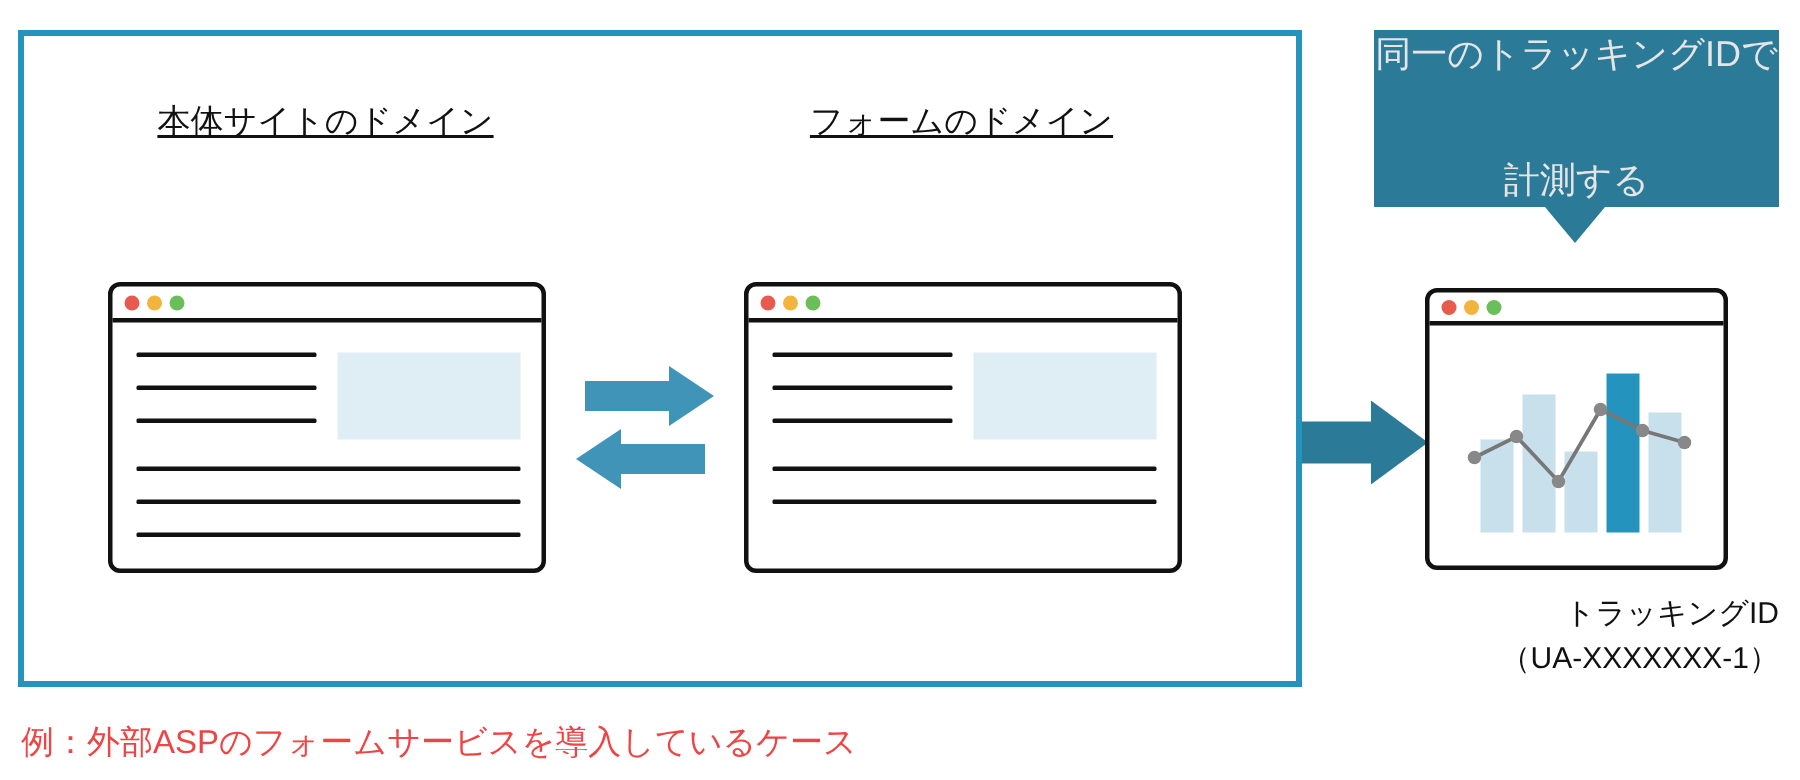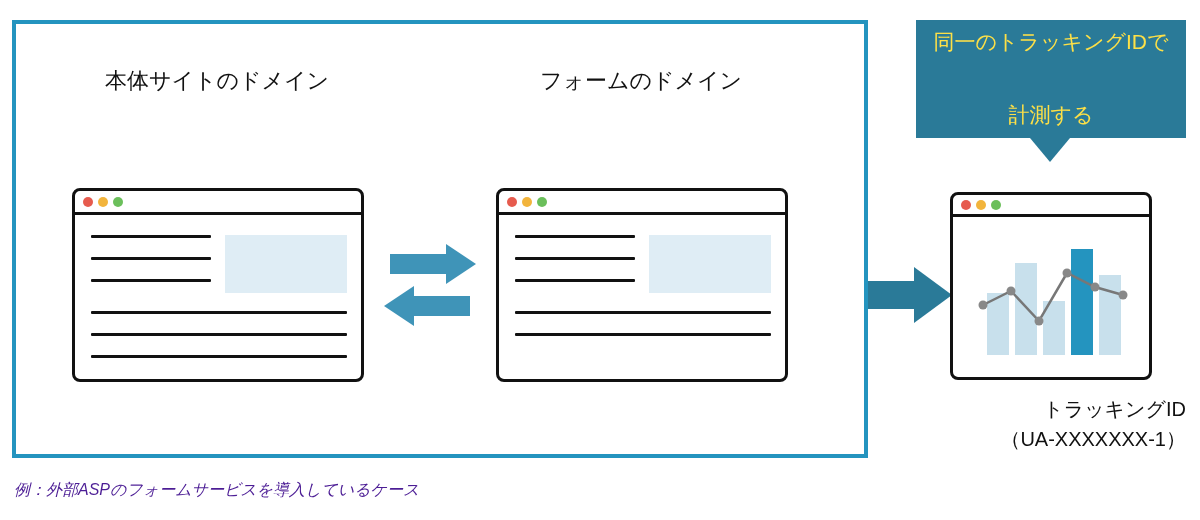--- a/index.html
+++ b/index.html
@@ -7,21 +7,21 @@
 
     .outer-box {
       position: absolute;
       left: 12px;
       top: 20px;
       width: 856px;
       height: 438px;
       border: 4px solid #2494bf;
     }
 
-    .site-label { position: absolute; font-size: 22px; color: #111; text-align: center; line-height: 1.7; }
+    .site-label { position: absolute; font-size: 22px; color: #111; text-align: center; line-height: 1.7; text-decoration: underline; }
     .main-label { left: 36px; top: 62px; width: 362px; }
     .form-label { left: 460px; top: 62px; width: 362px; }
 
     .browser {
       position: absolute;
       width: 292px;
       height: 194px;
       border: 3px solid #111;
       border-radius: 8px;
       background: #fff;
@@ -42,23 +42,23 @@
 
     .big-arrow { position: absolute; left: 868px; top: 267px; }
 
     .callout {
       position: absolute;
       left: 916px;
       top: 20px;
       width: 270px;
       height: 118px;
       background: #2a7a98;
-      color: #fde047;
+      color: #e5e5e5;
       text-align: center;
-      font-size: 21px;
+      font-size: 24px;
       line-height: 1.75;
       display: flex;
       align-items: center;
       justify-content: center;
     }
     .callout-tri {
       position: absolute;
       left: 1030px;
       top: 138px;
       width: 0; height: 0;
@@ -94,23 +94,22 @@
       text-align: right;
       font-size: 20px;
       color: #111;
       line-height: 1.5;
     }
 
     .caption {
       position: absolute;
       left: 14px;
       top: 480px;
-      font-size: 16px;
-      color: #4c1d95;
-      font-style: italic;
+      font-size: 22px;
+      color: #ef4444;
     }
   </style>
 </head>
 <body>
 
 <div class="outer-box"></div>
 
 <div class="site-label main-label">
   <span>本体サイトのドメイン</span><br>
 </div>

